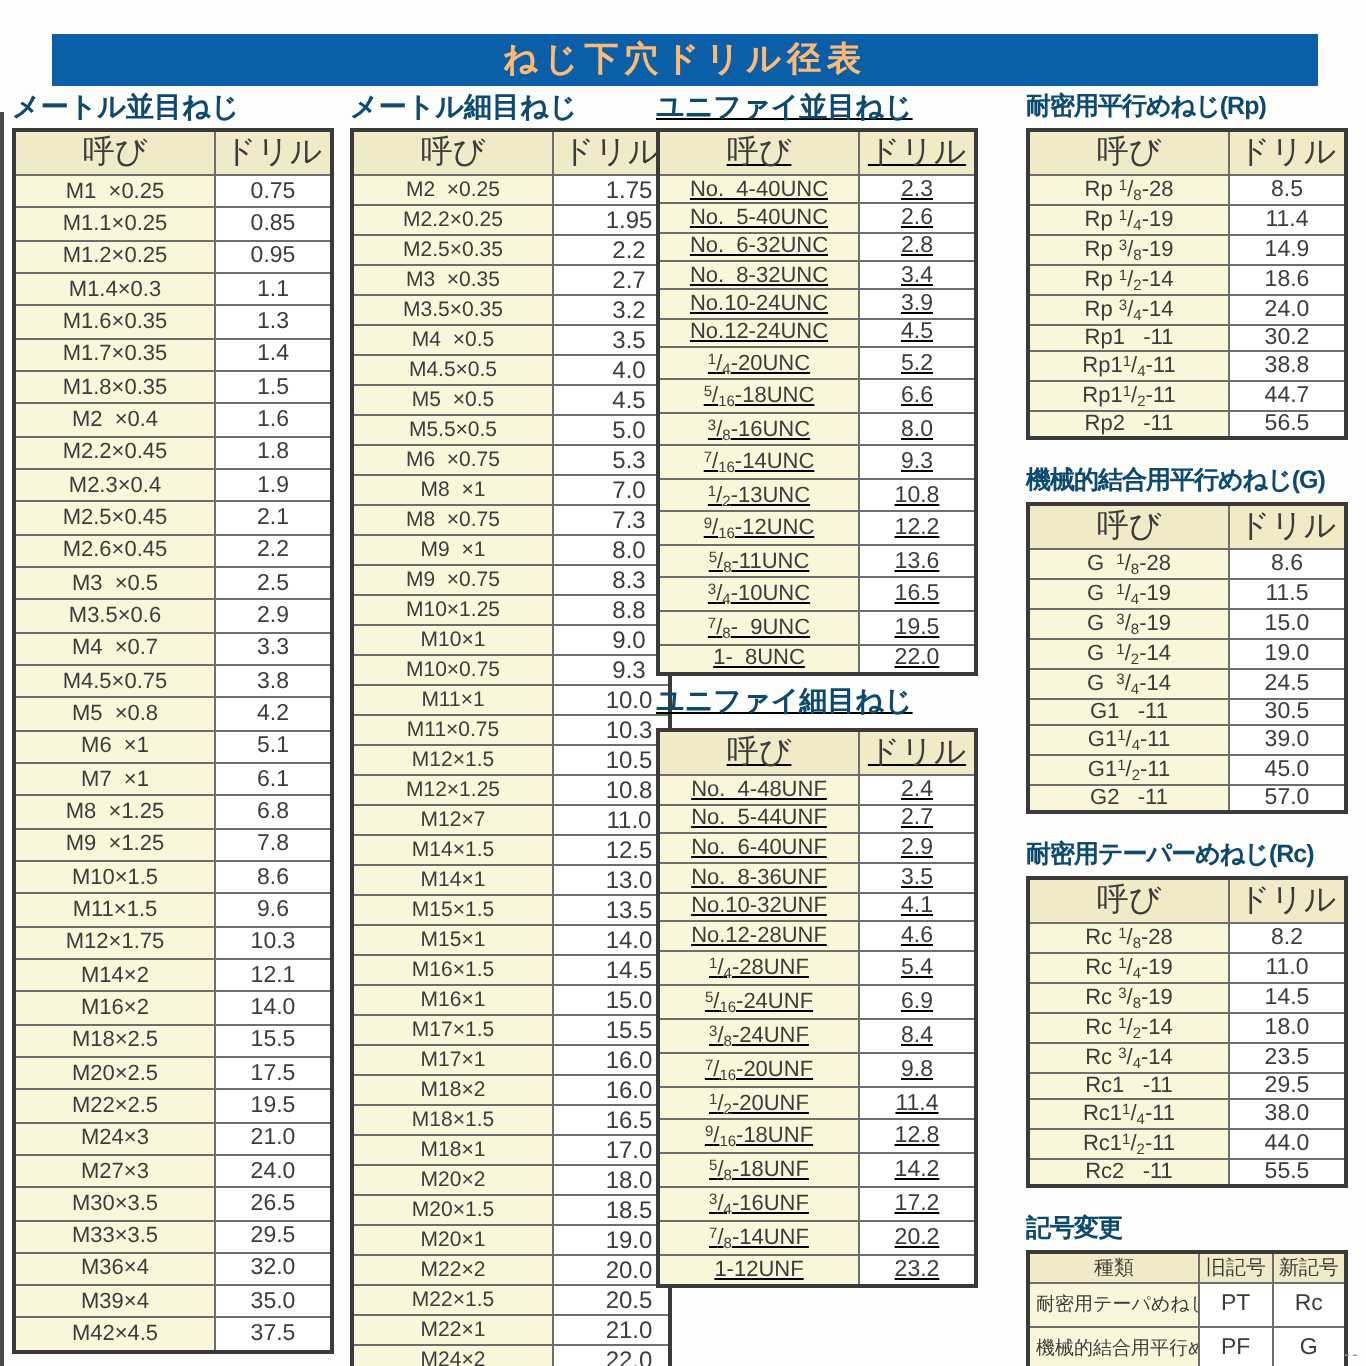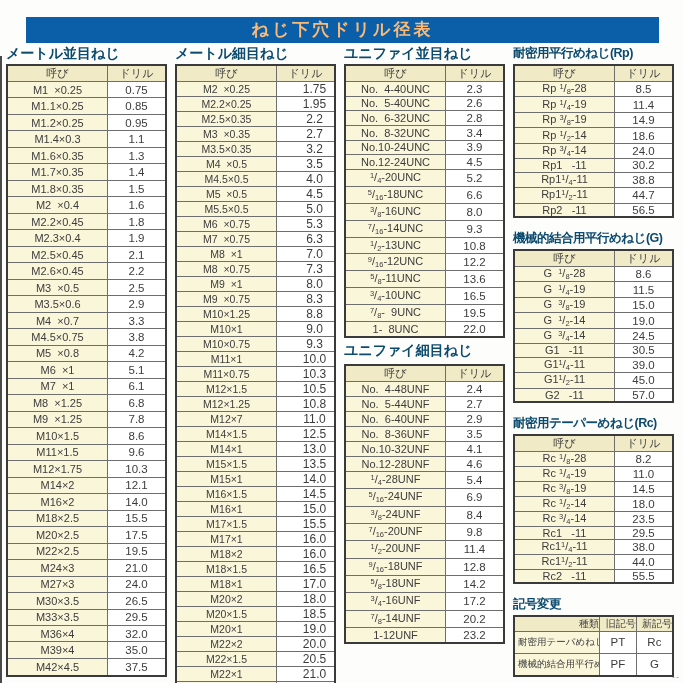--- a/index.html
+++ b/index.html
@@ -9,47 +9,47 @@
     font-family:"Liberation Sans","DejaVu Sans",sans-serif;
     -webkit-font-smoothing:antialiased;
   }
   .edge-rule{position:absolute;left:0;top:56px;bottom:0;width:2px;background:#4a4a4a;}
   .titlebar{
     position:absolute;left:26px;right:24px;top:17px;height:26px;
     background:#0b5fa9;color:#fdba74;font-weight:bold;font-size:17px;
     text-align:center;line-height:26px;letter-spacing:3px;
   }
   .col{position:absolute;top:44px;width:161px;}
-  #col1{left:6px;} #col2{left:175px;} #col3{left:344px;} #col4{left:513px;}
+  #col1{left:6px;} #col2{left:175px;} #col3{left:328px;text-decoration:underline;} #col4{left:513px;}
   .sec{
     font-size:14px;font-weight:bold;color:#0c4a6e;margin:1px 0 3px 0;
     height:16px;line-height:16px;white-space:nowrap;
   }
   #col4 .sec{font-size:12.5px;letter-spacing:-0.5px;}
   .sec.next3{margin:4px 0 6px 0;}
   .sec.next4{margin:12px 0 3px 0;}
   table.t{
     border-collapse:collapse;table-layout:fixed;width:100%;
     border:2px solid #3a3a3a;color:#3c3c3c;
   }
   .t th,.t td{
     border:1px solid #6e6e6e;padding:0;text-align:center;
     vertical-align:middle;overflow:hidden;white-space:pre;
   }
-  .t th{background:#f0ebc6;font-weight:normal;font-size:11px;}
+  .t th{background:#f0ebc6;font-weight:normal;font-size:16px;}
   .t td.cn{background:#faf6da;font-size:11px;}
   .t td.cv{background:#ffffff;font-size:11.5px;}
   .t th:first-child,.t td:first-child{width:99px;}
   #t-metric-fine td.cn{font-size:10.5px;}
   #t-metric-fine td.cv{font-size:12px;padding-left:18px;}
   .h613{height:613px;} .h274{height:274px;} .h280{height:280px;}
   .h154{height:154px;} .h146{height:146px;} .h62{height:62px;}
   .t-sym th:first-child,.t-sym td:first-child{width:84px;}
   .t-sym td:first-child{text-align:left;padding-left:3px;font-size:9.5px;}
-  .t-sym th{font-size:10px;text-align:right;}
+  .t-sym th{font-size:10px;}
   .t-sym td.cv{font-size:11.5px;}
   .fr sup{font-size:7.5px;vertical-align:3px;}
   .fr sub{font-size:7.5px;vertical-align:-2px;}
   .corner-mark{position:absolute;right:3px;bottom:1px;color:#9a9a9a;font-size:9px;letter-spacing:1px;}
 </style>
 </head>
 <body>
 
 <div class="edge-rule"></div>
 
@@ -259,24 +259,20 @@
         </tr>
         <tr>
           <td class="cn">M5.5×0.5</td>
           <td class="cv">5.0</td>
         </tr>
         <tr>
           <td class="cn">M6  ×0.75</td>
           <td class="cv">5.3</td>
         </tr>
         <tr>
-          <td class="cn">M7  ×0.75</td>
-          <td class="cv">6.3</td>
-        </tr>
-        <tr>
           <td class="cn">M8  ×1</td>
           <td class="cv">7.0</td>
         </tr>
         <tr>
           <td class="cn">M8  ×0.75</td>
           <td class="cv">7.3</td>
         </tr>
         <tr>
           <td class="cn">M9  ×1</td>
           <td class="cv">8.0</td>

